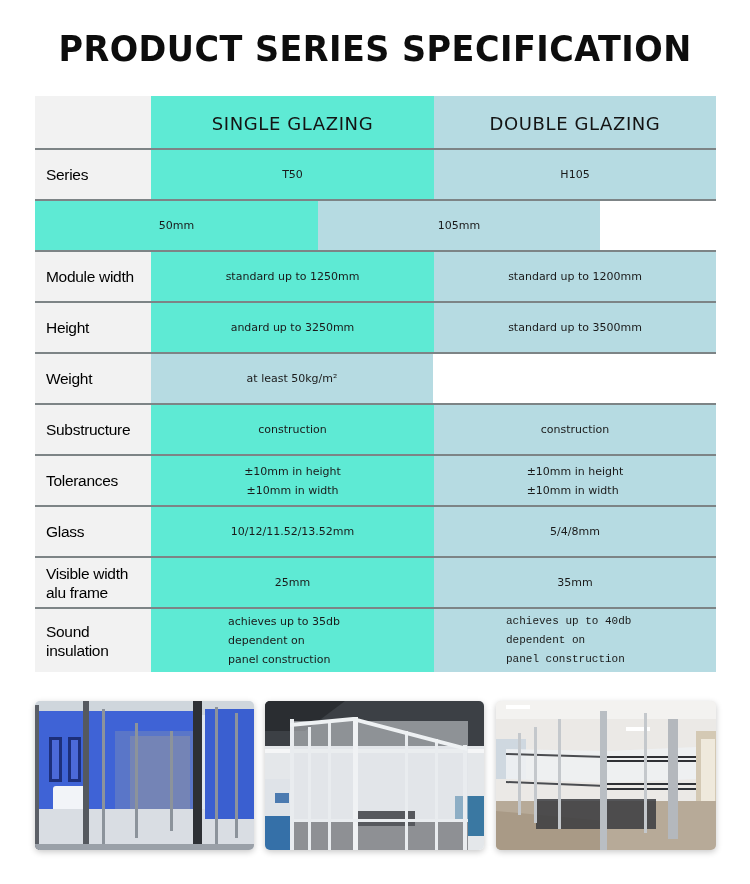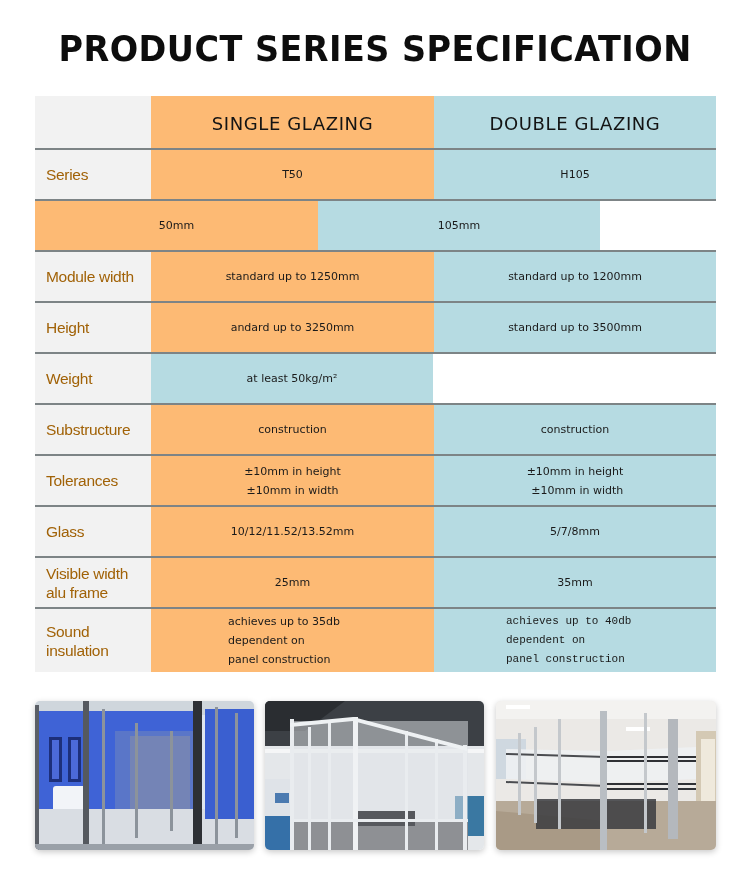--- a/index.html
+++ b/index.html
@@ -12,24 +12,24 @@
     font-size: 36px; letter-spacing: 0.5px; color: #0d0d0d;
     transform: scaleX(0.93); transform-origin: center;
   }
 
   .spec-table {
     position: absolute; left: 35px; top: 96px; width: 681px;
   }
   .row { display: flex; width: 100%; border-bottom: 2px solid #7d8486; }
   .row:last-child { border-bottom: none; }
   .cell { display: flex; align-items: center; font-size: 11px; line-height: 19px; }
-  .c-label { width: 116px; background: #f2f2f2; padding-left: 11px; color: #a16207;
+  .c-label { width: 116px; background: #f2f2f2; padding-left: 11px; color: #000000;
              font-family: "Liberation Sans", sans-serif; font-size: 15.5px; letter-spacing: -0.3px; }
-  .c-single { width: 283px; background: #fdba74; justify-content: center; text-align: center; }
-  .c-double { width: 282px; background: #b6dbe2; justify-content: center; text-align: right; }
+  .c-single { width: 283px; background: #5eead4; justify-content: center; text-align: center; }
+  .c-double { width: 282px; background: #b6dbe2; justify-content: center; text-align: left; }
 
   .row.header { height: 54px; }
   .row.header .c-single, .row.header .c-double {
     font-size: 18px; font-weight: normal; letter-spacing: 0.6px; color: #141414;
     padding-top: 3px;
   }
   .row.std { height: 51px; }
   .row.last { height: 63px; }
   .row.last .c-single, .row.last .c-double { justify-content: flex-start; text-align: left; }
   .row.last .c-single { padding-left: 77px; }
@@ -145,21 +145,21 @@
   </div>
 
   <div class="row std">
     <div class="cell c-label">
         <span>Glass</span>
       </div>
     <div class="cell c-single">
         <span>10/12/11.52/13.52mm</span>
       </div>
     <div class="cell c-double">
-        <span>5/7/8mm</span>
+        <span>5/4/8mm</span>
       </div>
   </div>
 
   <div class="row std">
     <div class="cell c-label">
       <div class="multi">
         <span>Visible width</span>
         <span>alu frame</span>
       </div>
     </div>

